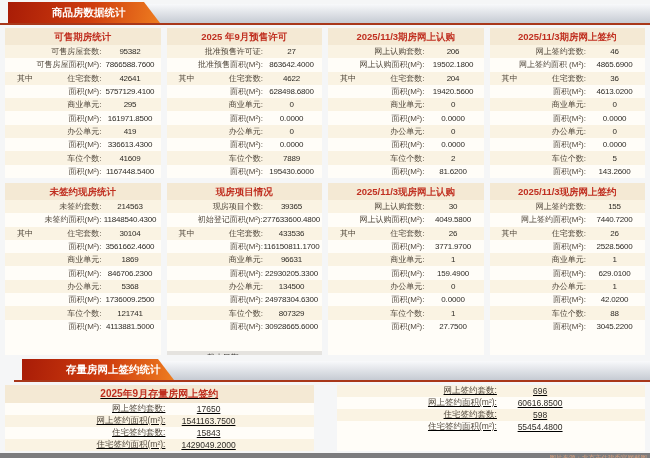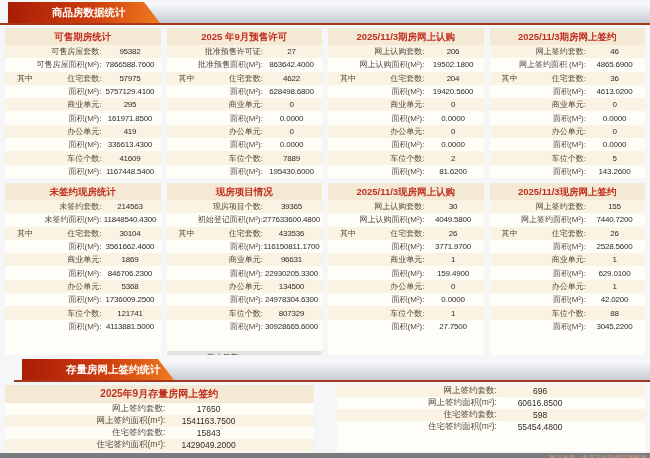--- a/index.html
+++ b/index.html
@@ -13,21 +13,21 @@
   .tabbar .bar{position:absolute;left:148px;right:0;top:2px;bottom:0;
     background:linear-gradient(#f8f9fb,#c6cbd3);}
   .tabbar .ribbon{position:absolute;left:8px;top:0;bottom:0;width:152px;
     background:linear-gradient(100deg,#a81c07,#cf3d0e 55%,#ee7d20);
     clip-path:polygon(0 0,calc(100% - 16px) 0,100% 100%,0 100%);
     color:#fff;font-weight:bold;font-size:10.5px;line-height:21px;
     padding-left:44px;box-sizing:border-box;white-space:nowrap;}
   
   .grid4{display:grid;grid-template-columns:repeat(4,1fr);column-gap:6px;margin:0 5px;}
   .grid4.r1{margin-bottom:5px;}
-  .grid2{display:grid;grid-template-columns:repeat(2,1fr);column-gap:23px;margin:0 5px;}
+  .grid2{display:grid;grid-template-columns:repeat(2,1fr);column-gap:23px;margin:0 5px;text-decoration:underline;}
   
   .panel{background:#fffdf8;display:flex;flex-direction:column;overflow:hidden;}
   .grid4.r1 .panel{height:150px;}
   .grid4.r2 .panel{height:172px;}
   .p-title{flex:0 0 17px;line-height:17px;background:#f4e9d4;color:#c02f20;
     font-weight:bold;font-size:9.5px;text-align:center;white-space:nowrap;overflow:hidden;}
   .p-row{flex:0 0 13.3px;display:flex;align-items:center;font-size:8px;
     position:relative;padding-right:2px;background:#fffdf8;}
   .panel > .p-row:nth-child(even){background:#faf3e3;}
   .p-row .pfx{position:absolute;left:12px;color:#52493d;text-align:center;}
@@ -62,21 +62,21 @@
         <span class="lbl">可售房屋套数:</span>
         <span class="val">95382</span>
       </div>
       <div class="p-row">
         <span class="lbl">可售房屋面积(M²):</span>
         <span class="val">7866588.7600</span>
       </div>
       <div class="p-row">
         <span class="pfx">其中</span>
         <span class="lbl">住宅套数:</span>
-        <span class="val">57975</span>
+        <span class="val">42641</span>
       </div>
       <div class="p-row">
         <span class="lbl">面积(M²):</span>
         <span class="val">5757129.4100</span>
       </div>
       <div class="p-row">
         <span class="lbl">商业单元:</span>
         <span class="val">295</span>
       </div>
       <div class="p-row">

